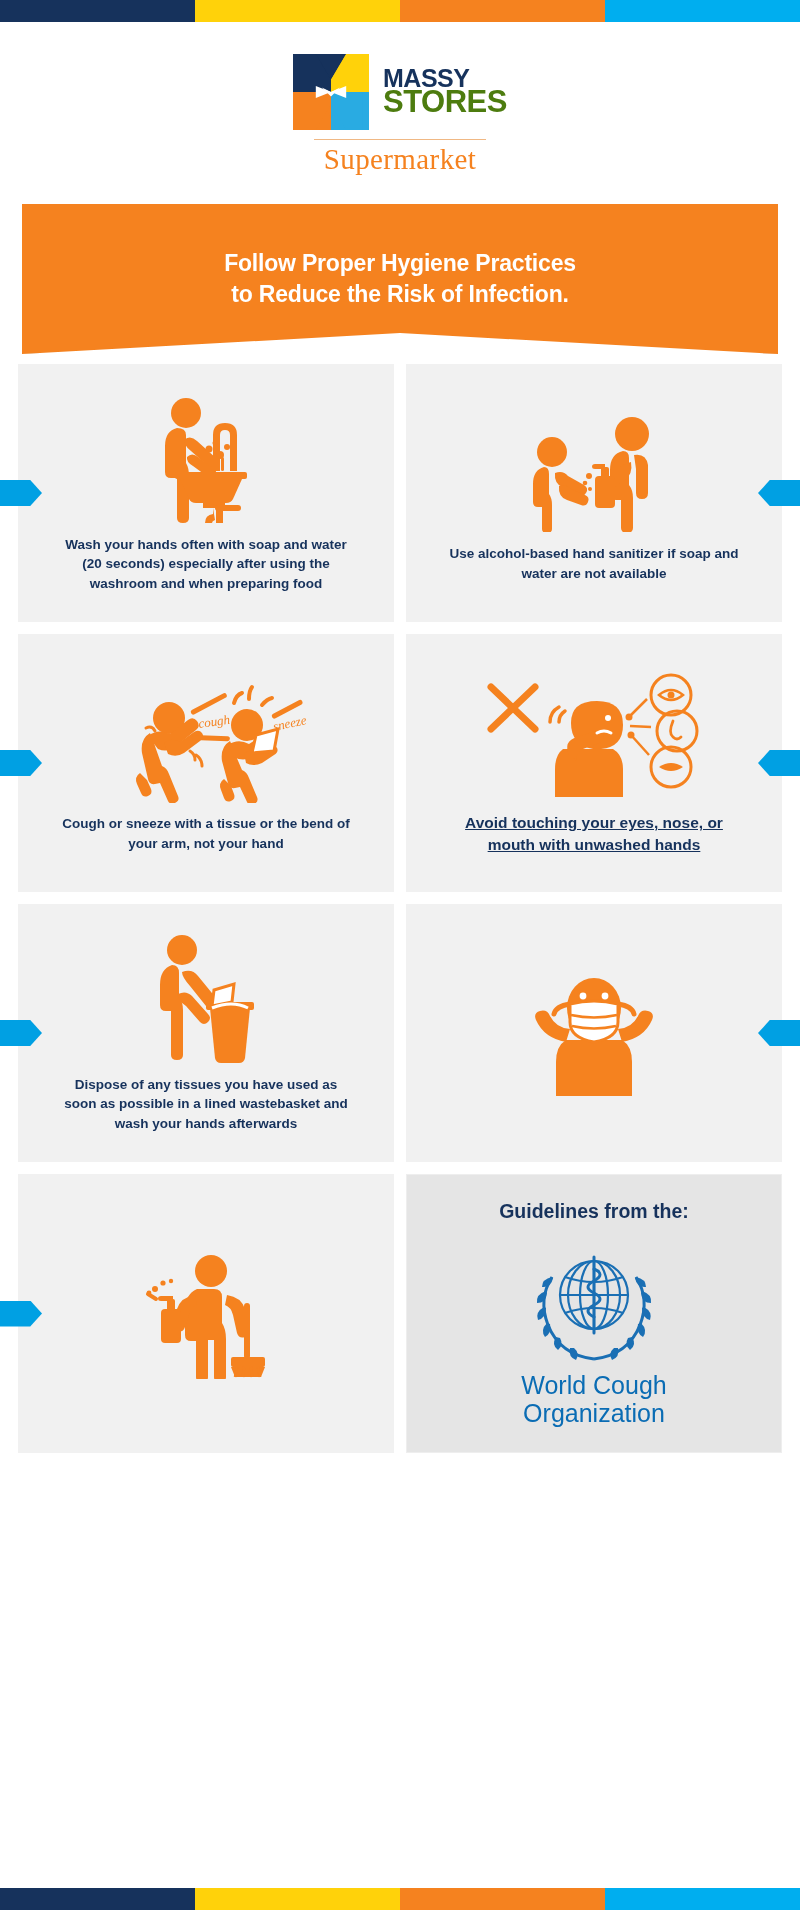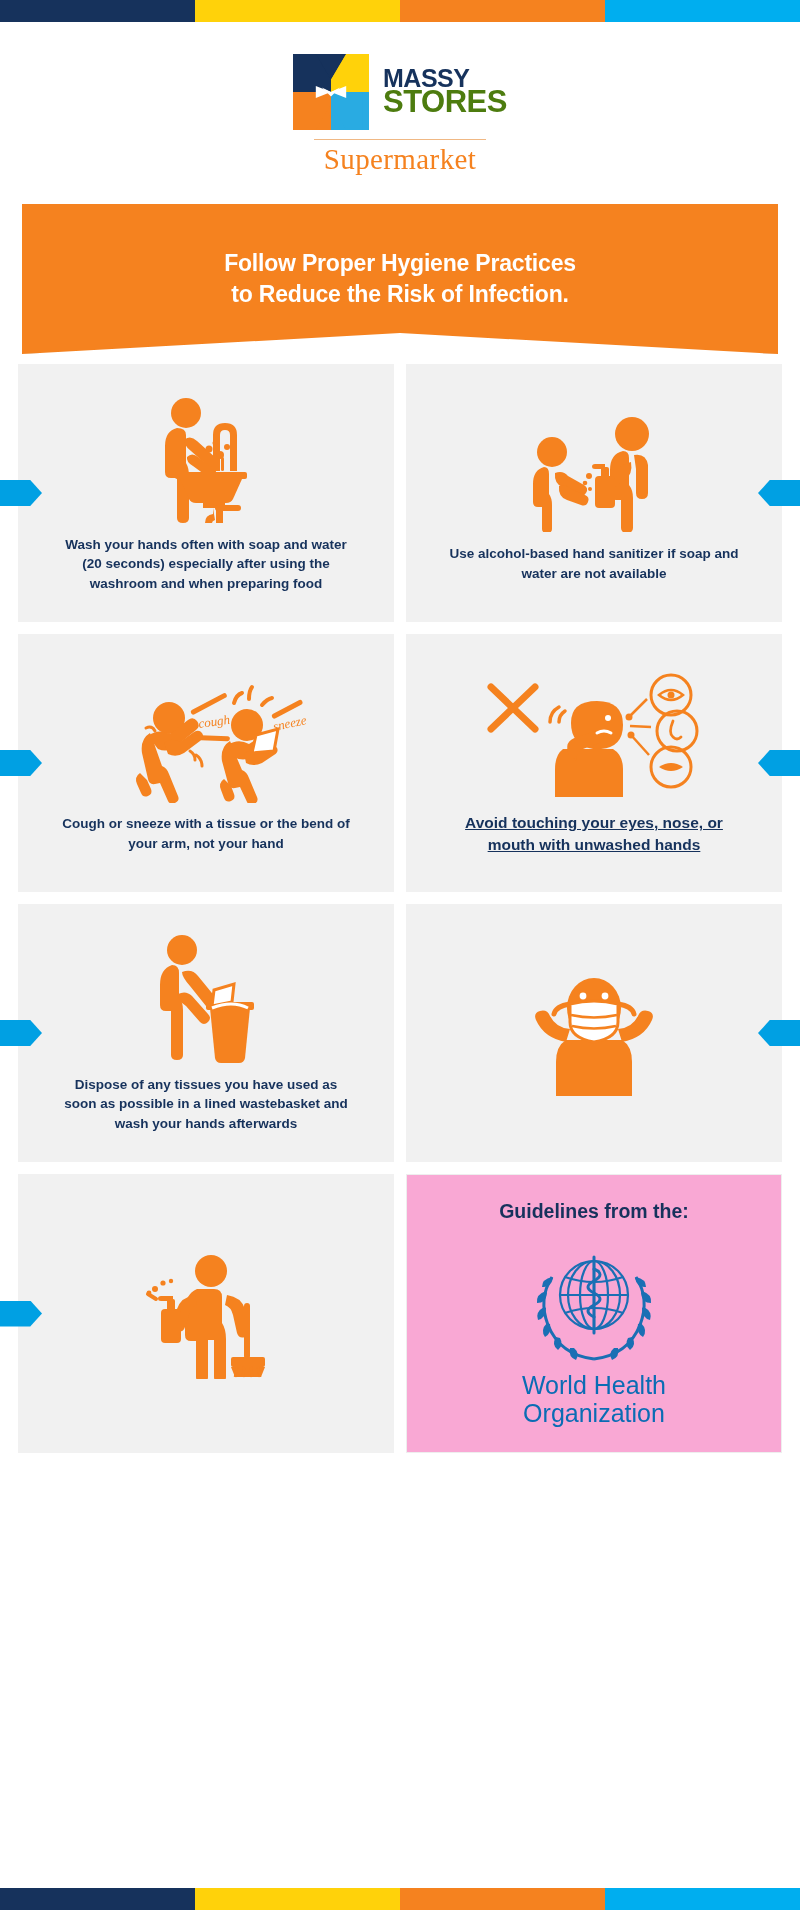--- a/index.html
+++ b/index.html
@@ -76,21 +76,21 @@
   .card {
     position: relative;
     background: #f1f1f1;
     padding: 26px 16px 26px 16px;
     min-height: 258px;
     display: flex;
     flex-direction: column;
     align-items: center;
     justify-content: center;
   }
-  .card.white { background: #f9a8d4; box-shadow: 0 0 0 1px #eeeeee inset; }
+  .card.white { background: #e5e5e5; box-shadow: 0 0 0 1px #eeeeee inset; }
 
   
   .tab {
     position: absolute;
     width: 42px; height: 26px;
     background: #00a0e3;
     z-index: 4;
   }
   .tab.left  { left: -18px;  clip-path: polygon(0 0, 72% 0, 100% 50%, 72% 100%, 0 100%); }
   .tab.right { right: -18px; clip-path: polygon(28% 0, 100% 0, 100% 100%, 28% 100%, 0 50%); }
@@ -441,21 +441,21 @@
           <path d="M31 66 q29 -10 58 0"></path>
           <path d="M60 14 l0 68"></path>
         </g>
 
         <g stroke="#1a6fb4" stroke-width="3" fill="none" stroke-linecap="round">
           <line x1="60" y1="10" x2="60" y2="86"></line>
           <path d="M60 22 q12 5 0 12 q-12 6 0 12 q12 6 0 12 q-12 6 0 12"></path>
         </g>
       </svg>
       <div class="who-name">
-        <div>World Health</div>
+        <div>World Cough</div>
         <div>Organization</div>
       </div>
     </div>
   </div>
 
 </div>
 
 <div class="colorbar bottombar">
   <div class="seg seg-navy"></div>
   <div class="seg seg-yellow"></div>

